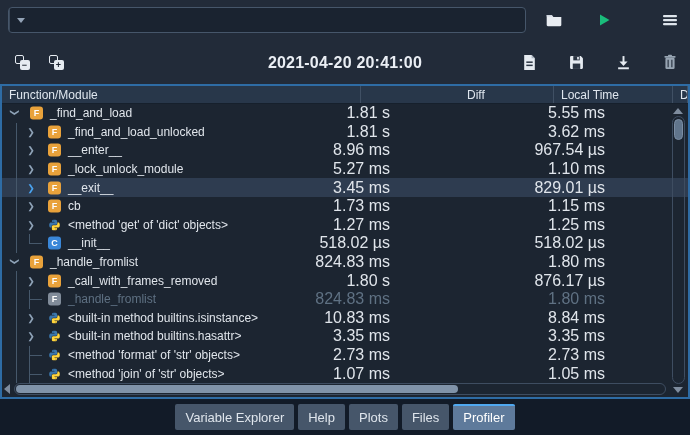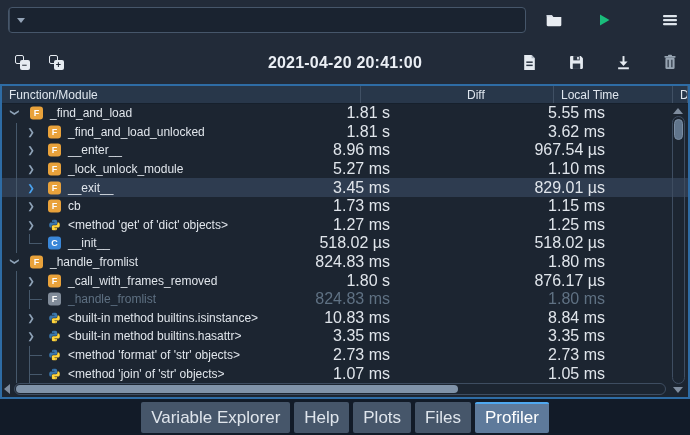--- a/index.html
+++ b/index.html
@@ -88,21 +88,21 @@
   .hscroll { position:absolute; left:2px; right:22px; bottom:2px; height:13px;
     display:flex; align-items:center; }
   .harrow-left { width:0; height:0; border-top:5px solid transparent; border-bottom:5px solid transparent;
     border-right:6px solid #7e8c9e; margin-right:4px; }
   .htrack { flex:1; height:12px; border:1px solid #3e4d61; border-radius:6px; position:relative; }
   .hthumb { position:absolute; left:1px; top:1px; height:8px; width:68%; border-radius:4px;
     background:#8093a9; }
   
   .tabbar { position:absolute; left:0; right:0; bottom:0; height:36px; background:#121b28;
     display:flex; align-items:center; justify-content:center; }
-  .tab { margin:0 2px; padding:4px 10px 5px; font-size:17px; color:#dfe5ec;
+  .tab { margin:0 2px; padding:4px 10px 5px; font-size:13px; color:#dfe5ec;
     background:#46566a; border-radius:2px; cursor:pointer; border-top:2px solid transparent; }
   .tab.active { background:#5e7a9b; color:#ffffff; border-top:2px solid #4fa8f0; }
   svg { display:block; }
 </style>
 </head>
 <body>
 
 <div class="toolbar1">
   <div class="pathbox">
     <span class="parrow">

